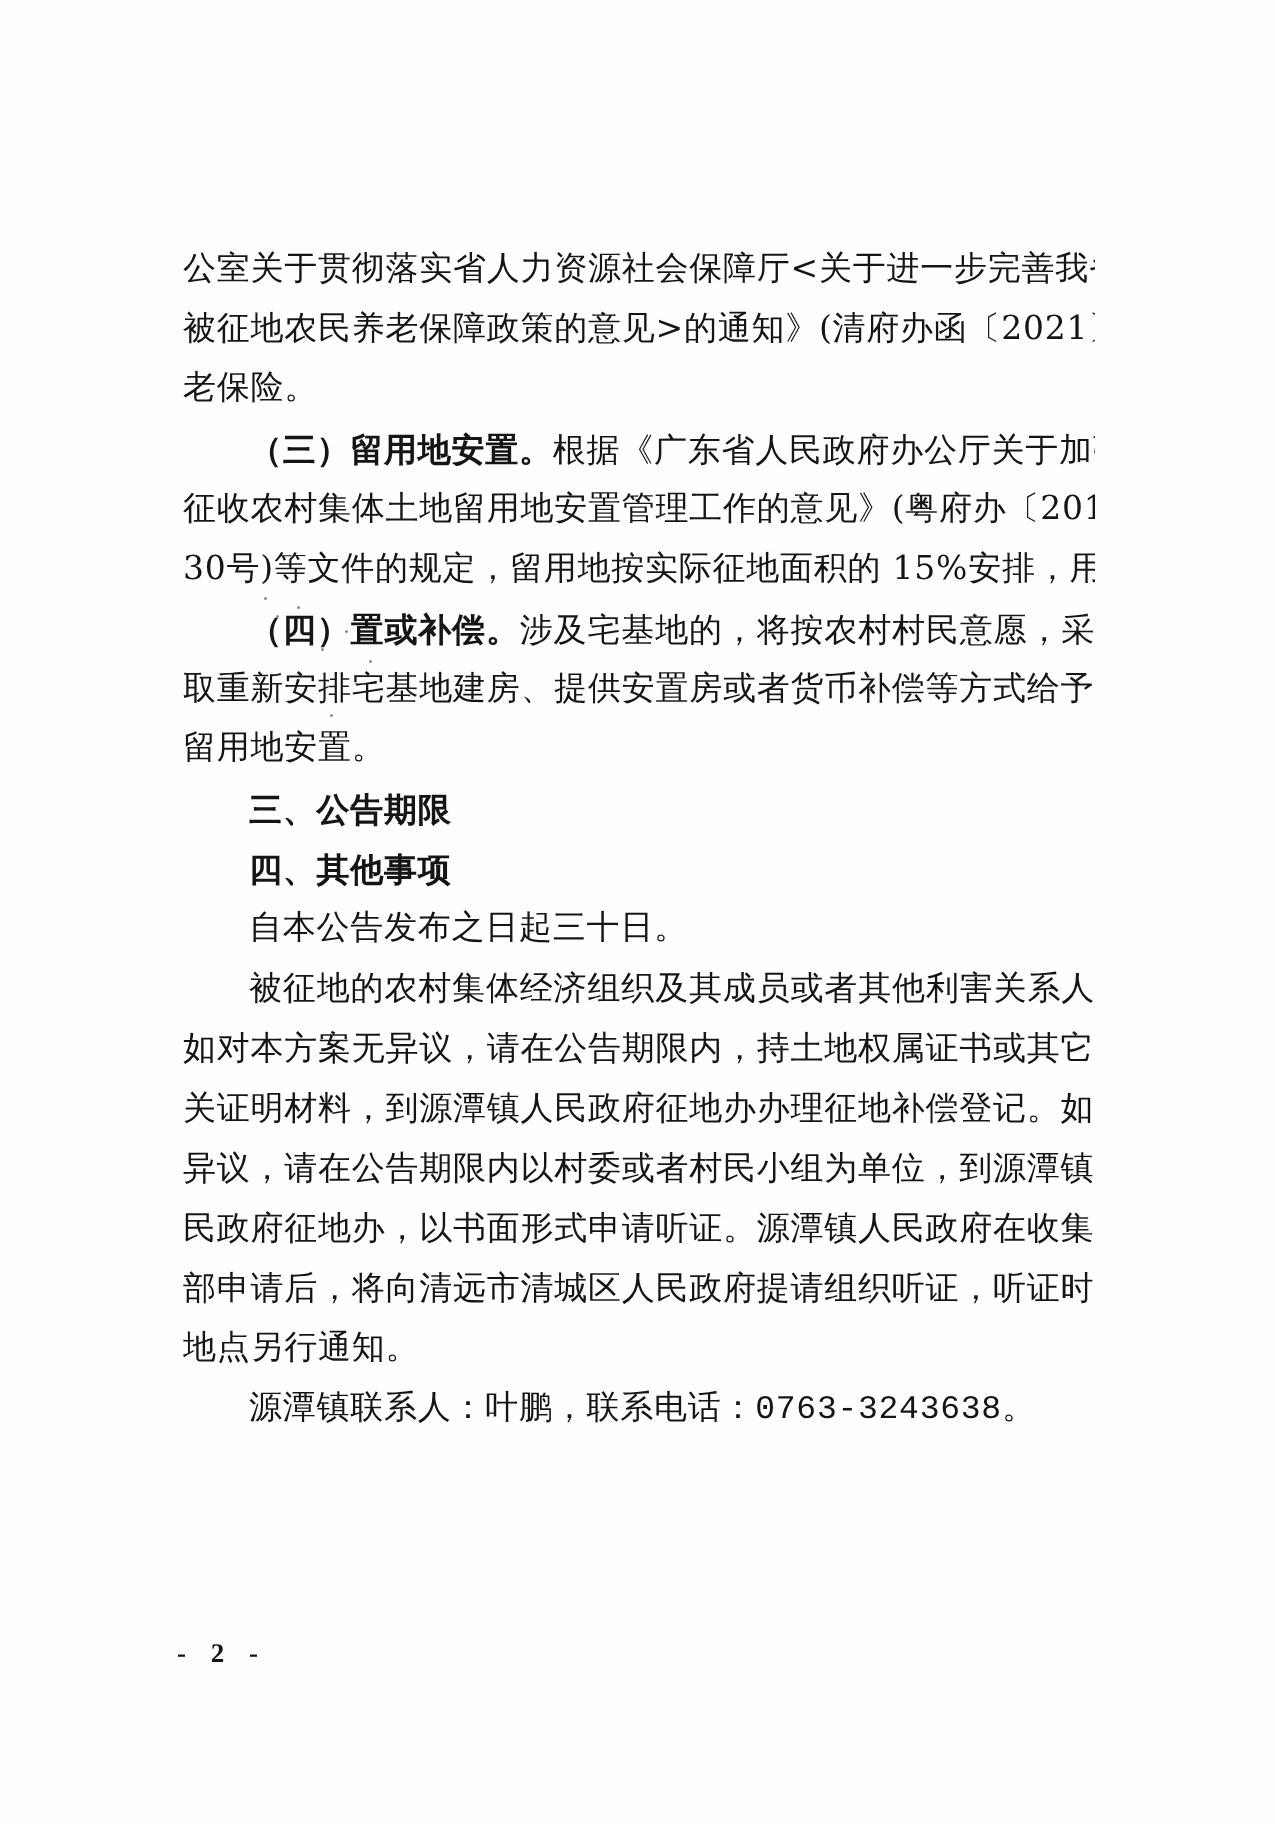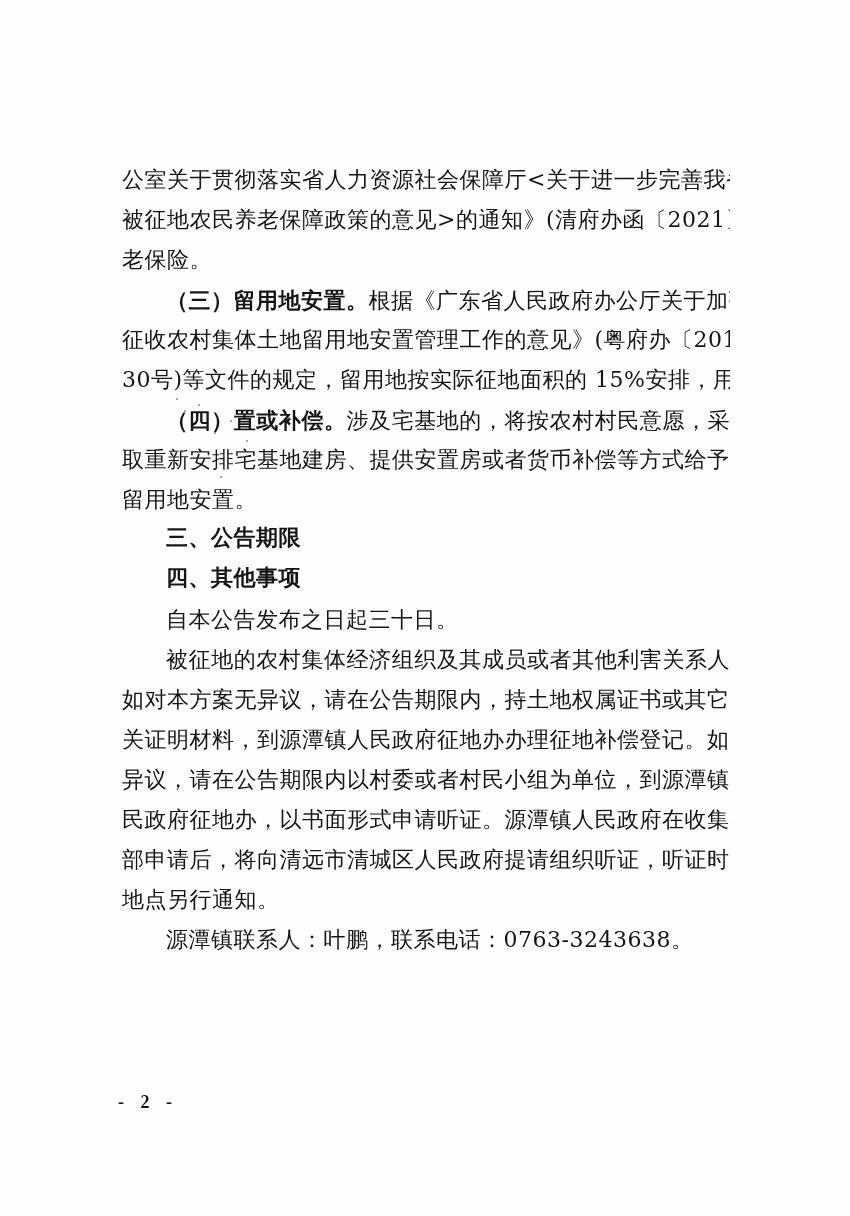--- a/index.html
+++ b/index.html
@@ -34,29 +34,30 @@
       line-height: 40px;
       height: 40px;
       white-space: nowrap;
       letter-spacing: 0.5px;
       text-align: justify;
       text-align-last: justify;
       overflow: hidden;
     }
     .line.last {
       text-align-last: left;
+      font-family: Liberation Mono, monospace;
     }
     .indent {
       padding-left: 44px;
     }
     .bold {
       font-weight: bold;
     }
     .heading {
-      font-family: Liberation Mono, monospace;
+      font-family: Liberation Sans, sans-serif;
       font-weight: bold;
       text-align-last: left;
     }
     .page-number {
       position: absolute;
       left: 118px;
       top: 1092px;
       font-size: 18px;
       font-family: "Liberation Serif", serif;
       font-weight: bold;

